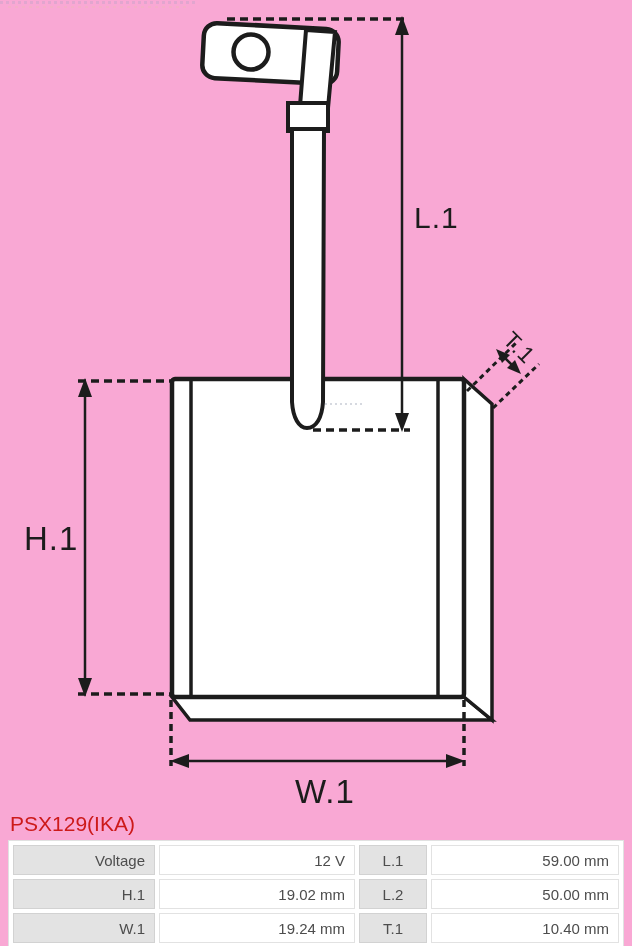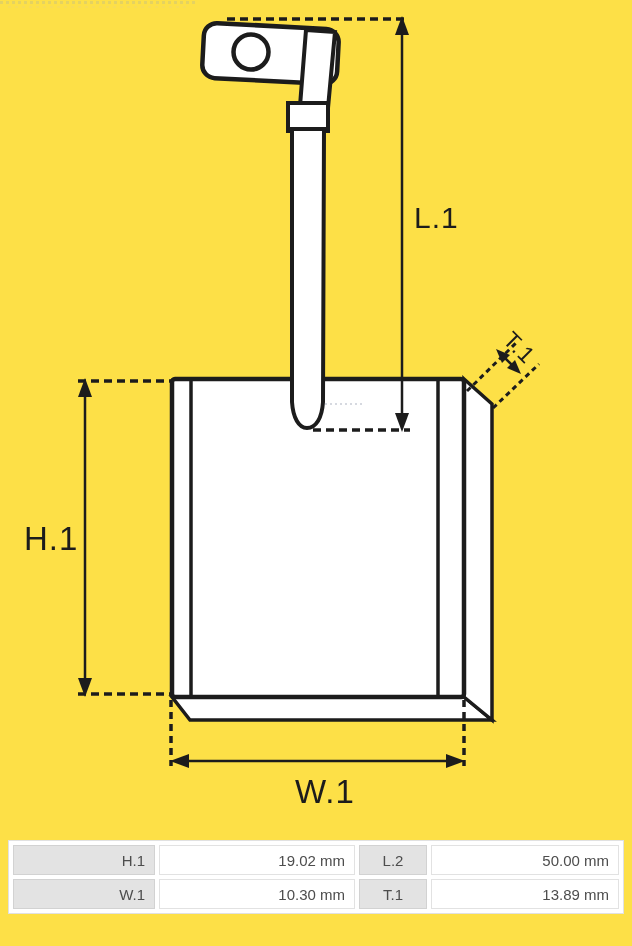--- a/index.html
+++ b/index.html
@@ -1,18 +1,18 @@
 <!DOCTYPE html>
 <html><head>
 <meta charset="utf-8">
 <style>
   html,body { margin:0; padding:0; background:#ffffff; }
   #stage {
     position:relative; width:632px; height:946px; overflow:hidden;
-    background:#fde047; font-family:"Liberation Sans", sans-serif;
+    background:#f9a8d4; font-family:"Liberation Sans", sans-serif;
   }
   #drawing { position:absolute; left:0; top:0; }
   .dim-label {
     font-family:"Liberation Sans", sans-serif;
     font-weight:300; letter-spacing:1px; fill:#1c1c1c;
   }
   .artifact {
     position:absolute; left:0; top:0; width:196px; height:10px; opacity:.55;
     background:
       repeating-linear-gradient(90deg, rgba(140,160,190,.40) 0 3px, rgba(255,255,255,0) 3px 6px) 0 1px / 196px 3px no-repeat,
@@ -97,33 +97,40 @@
     <g stroke="#1c1c1c" fill="#1c1c1c">
       <line x1="467" y1="391" x2="517" y2="342" stroke-width="3" stroke-dasharray="5 4"></line>
       <line x1="493" y1="408" x2="539" y2="364" stroke-width="3" stroke-dasharray="5 4"></line>
       <line x1="500" y1="353" x2="517" y2="370" stroke-width="2.5"></line>
       <polygon stroke="none" points="496,349 510,355 502,363"></polygon>
       <polygon stroke="none" points="521,374 515,360 507,368"></polygon>
       <text class="dim-label" font-size="23" stroke="none" text-anchor="middle" transform="translate(518,349) rotate(45)" x="0" y="6">T.1</text>
     </g>
   </svg>
 
+  <div class="part-number">PSX129(IKA)</div>
 
   <div class="spec-table-wrap">
     <table>
       <tbody>
+        <tr>
+          <td class="lbl c1">Voltage</td>
+          <td class="val c2">12 V</td>
+          <td class="lbl c3">L.1</td>
+          <td class="val c4">59.00 mm</td>
+        </tr>
         <tr>
           <td class="lbl c1">H.1</td>
           <td class="val c2">19.02 mm</td>
           <td class="lbl c3">L.2</td>
           <td class="val c4">50.00 mm</td>
         </tr>
         <tr>
           <td class="lbl c1">W.1</td>
-          <td class="val c2">10.30 mm</td>
+          <td class="val c2">19.24 mm</td>
           <td class="lbl c3">T.1</td>
-          <td class="val c4">13.89 mm</td>
+          <td class="val c4">10.40 mm</td>
         </tr>
       </tbody>
     </table>
   </div>
 
 </div>
 
 </body></html>

